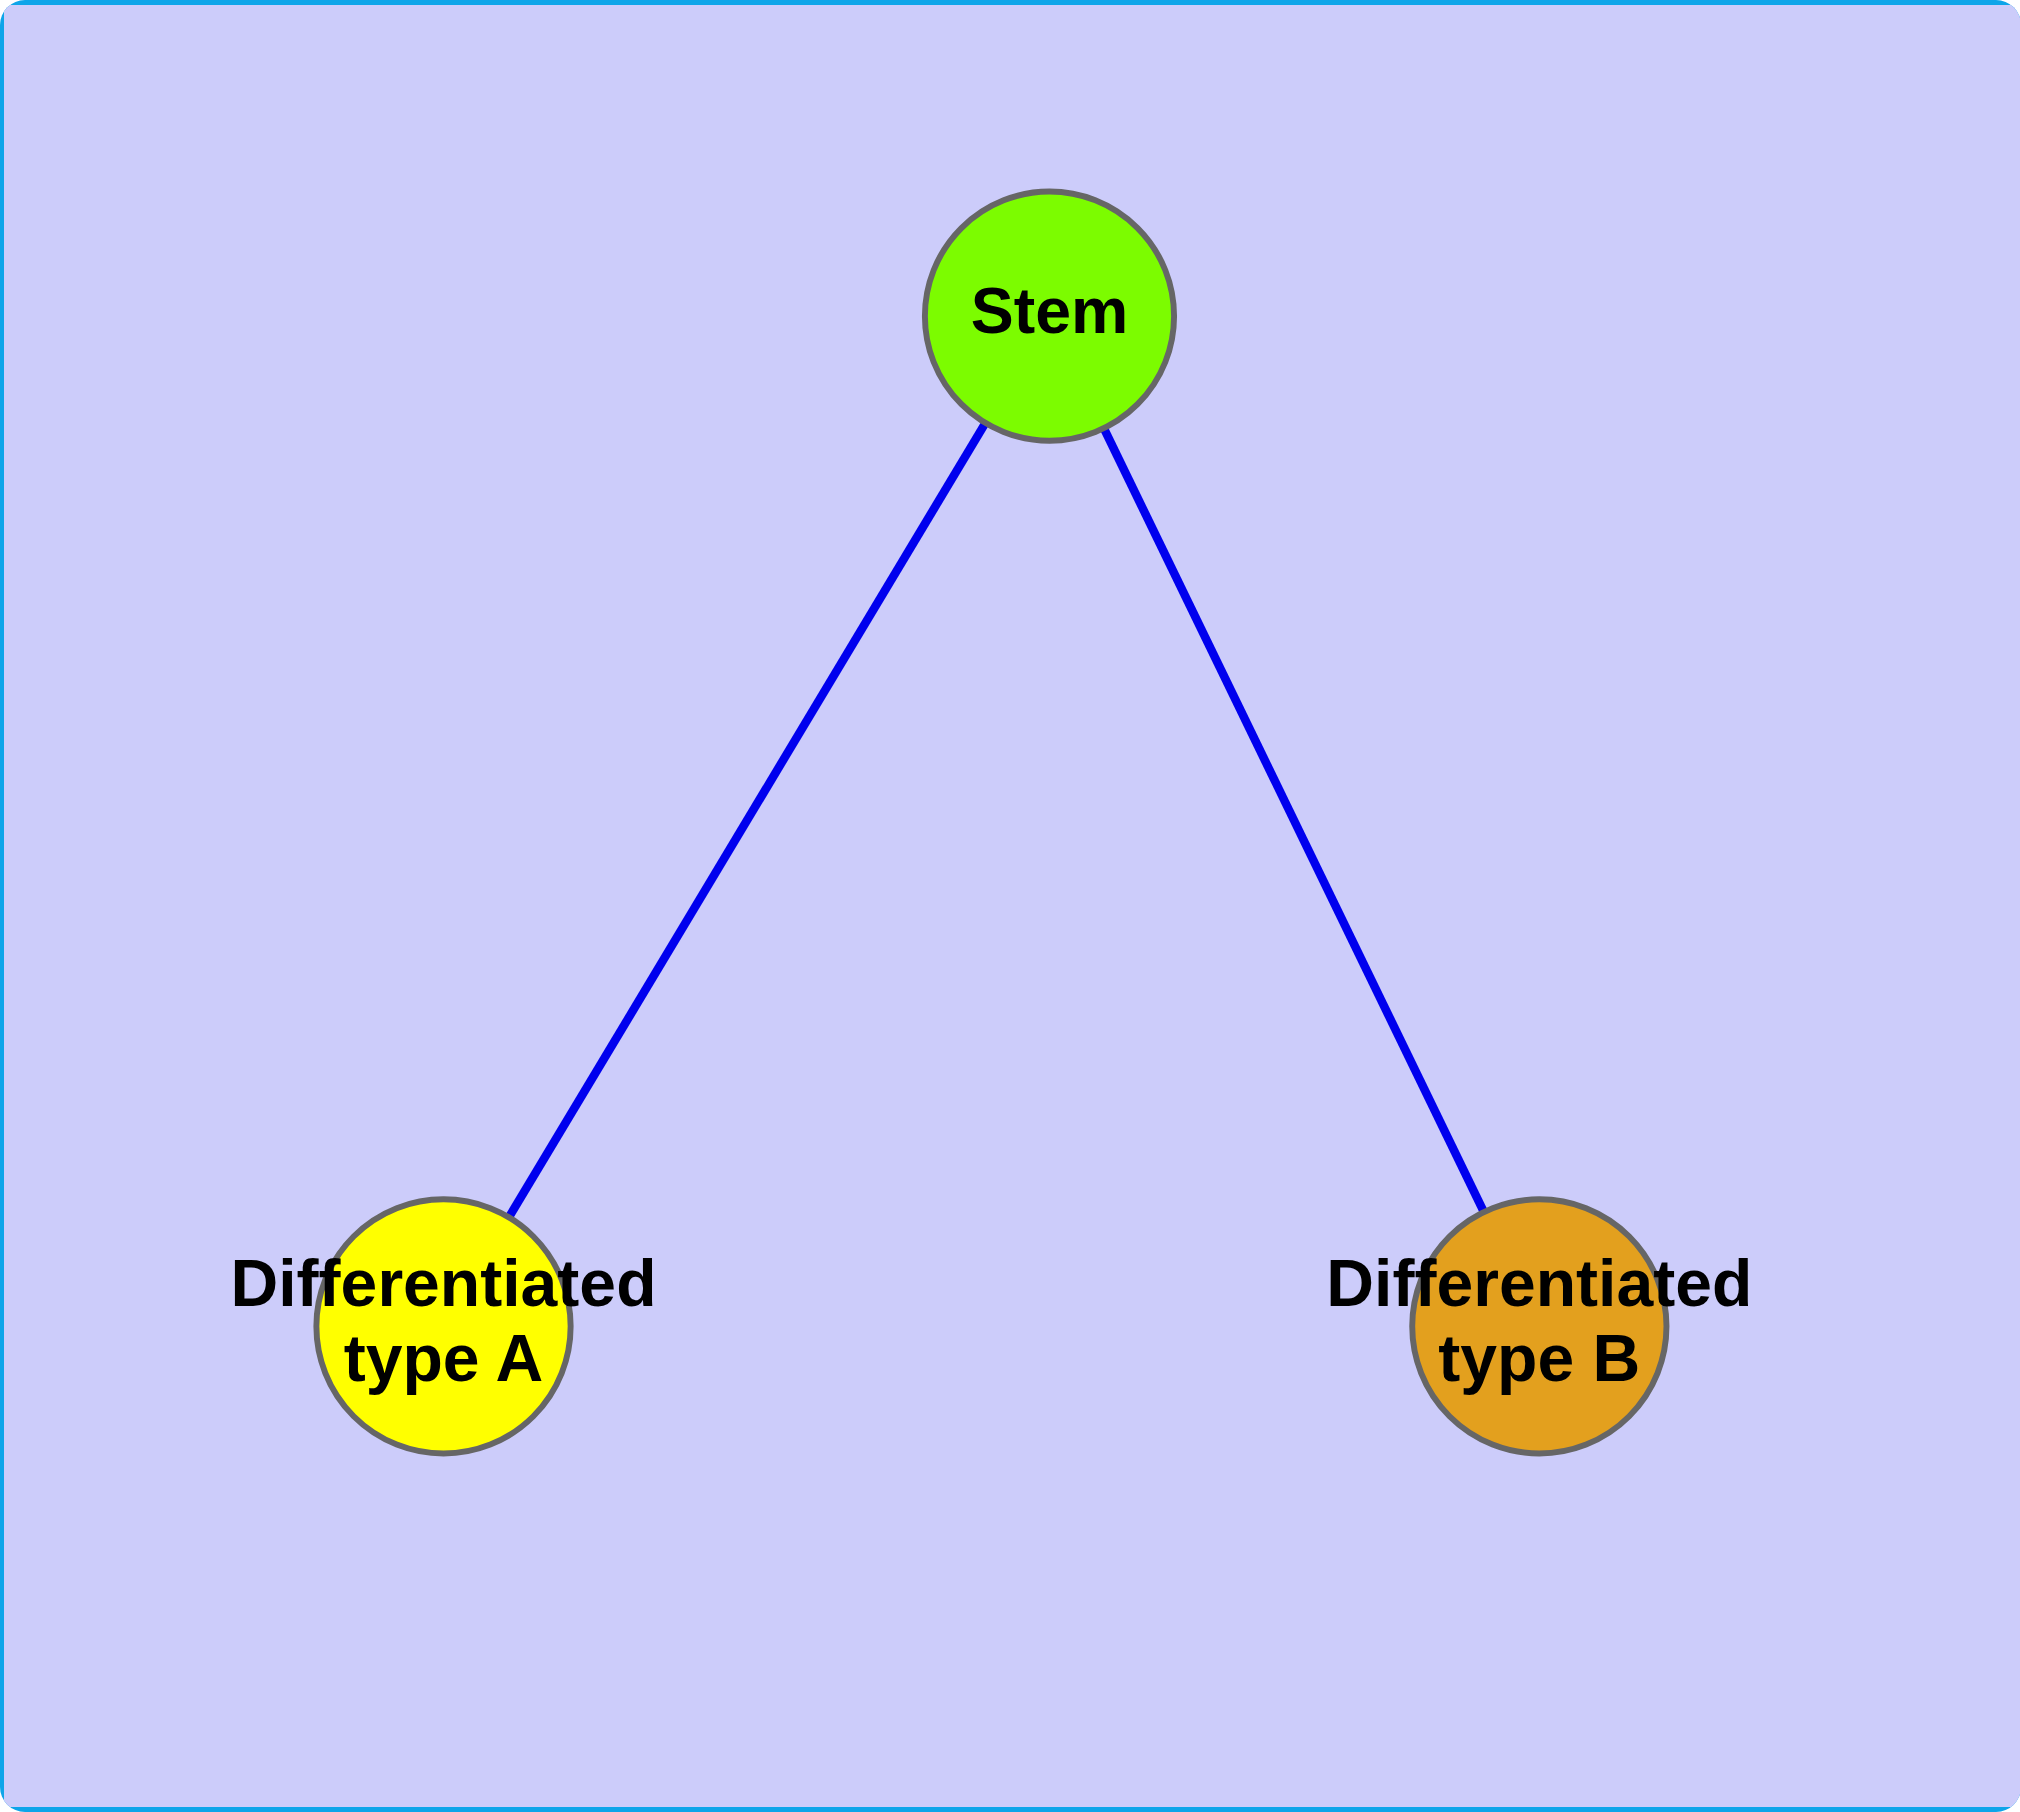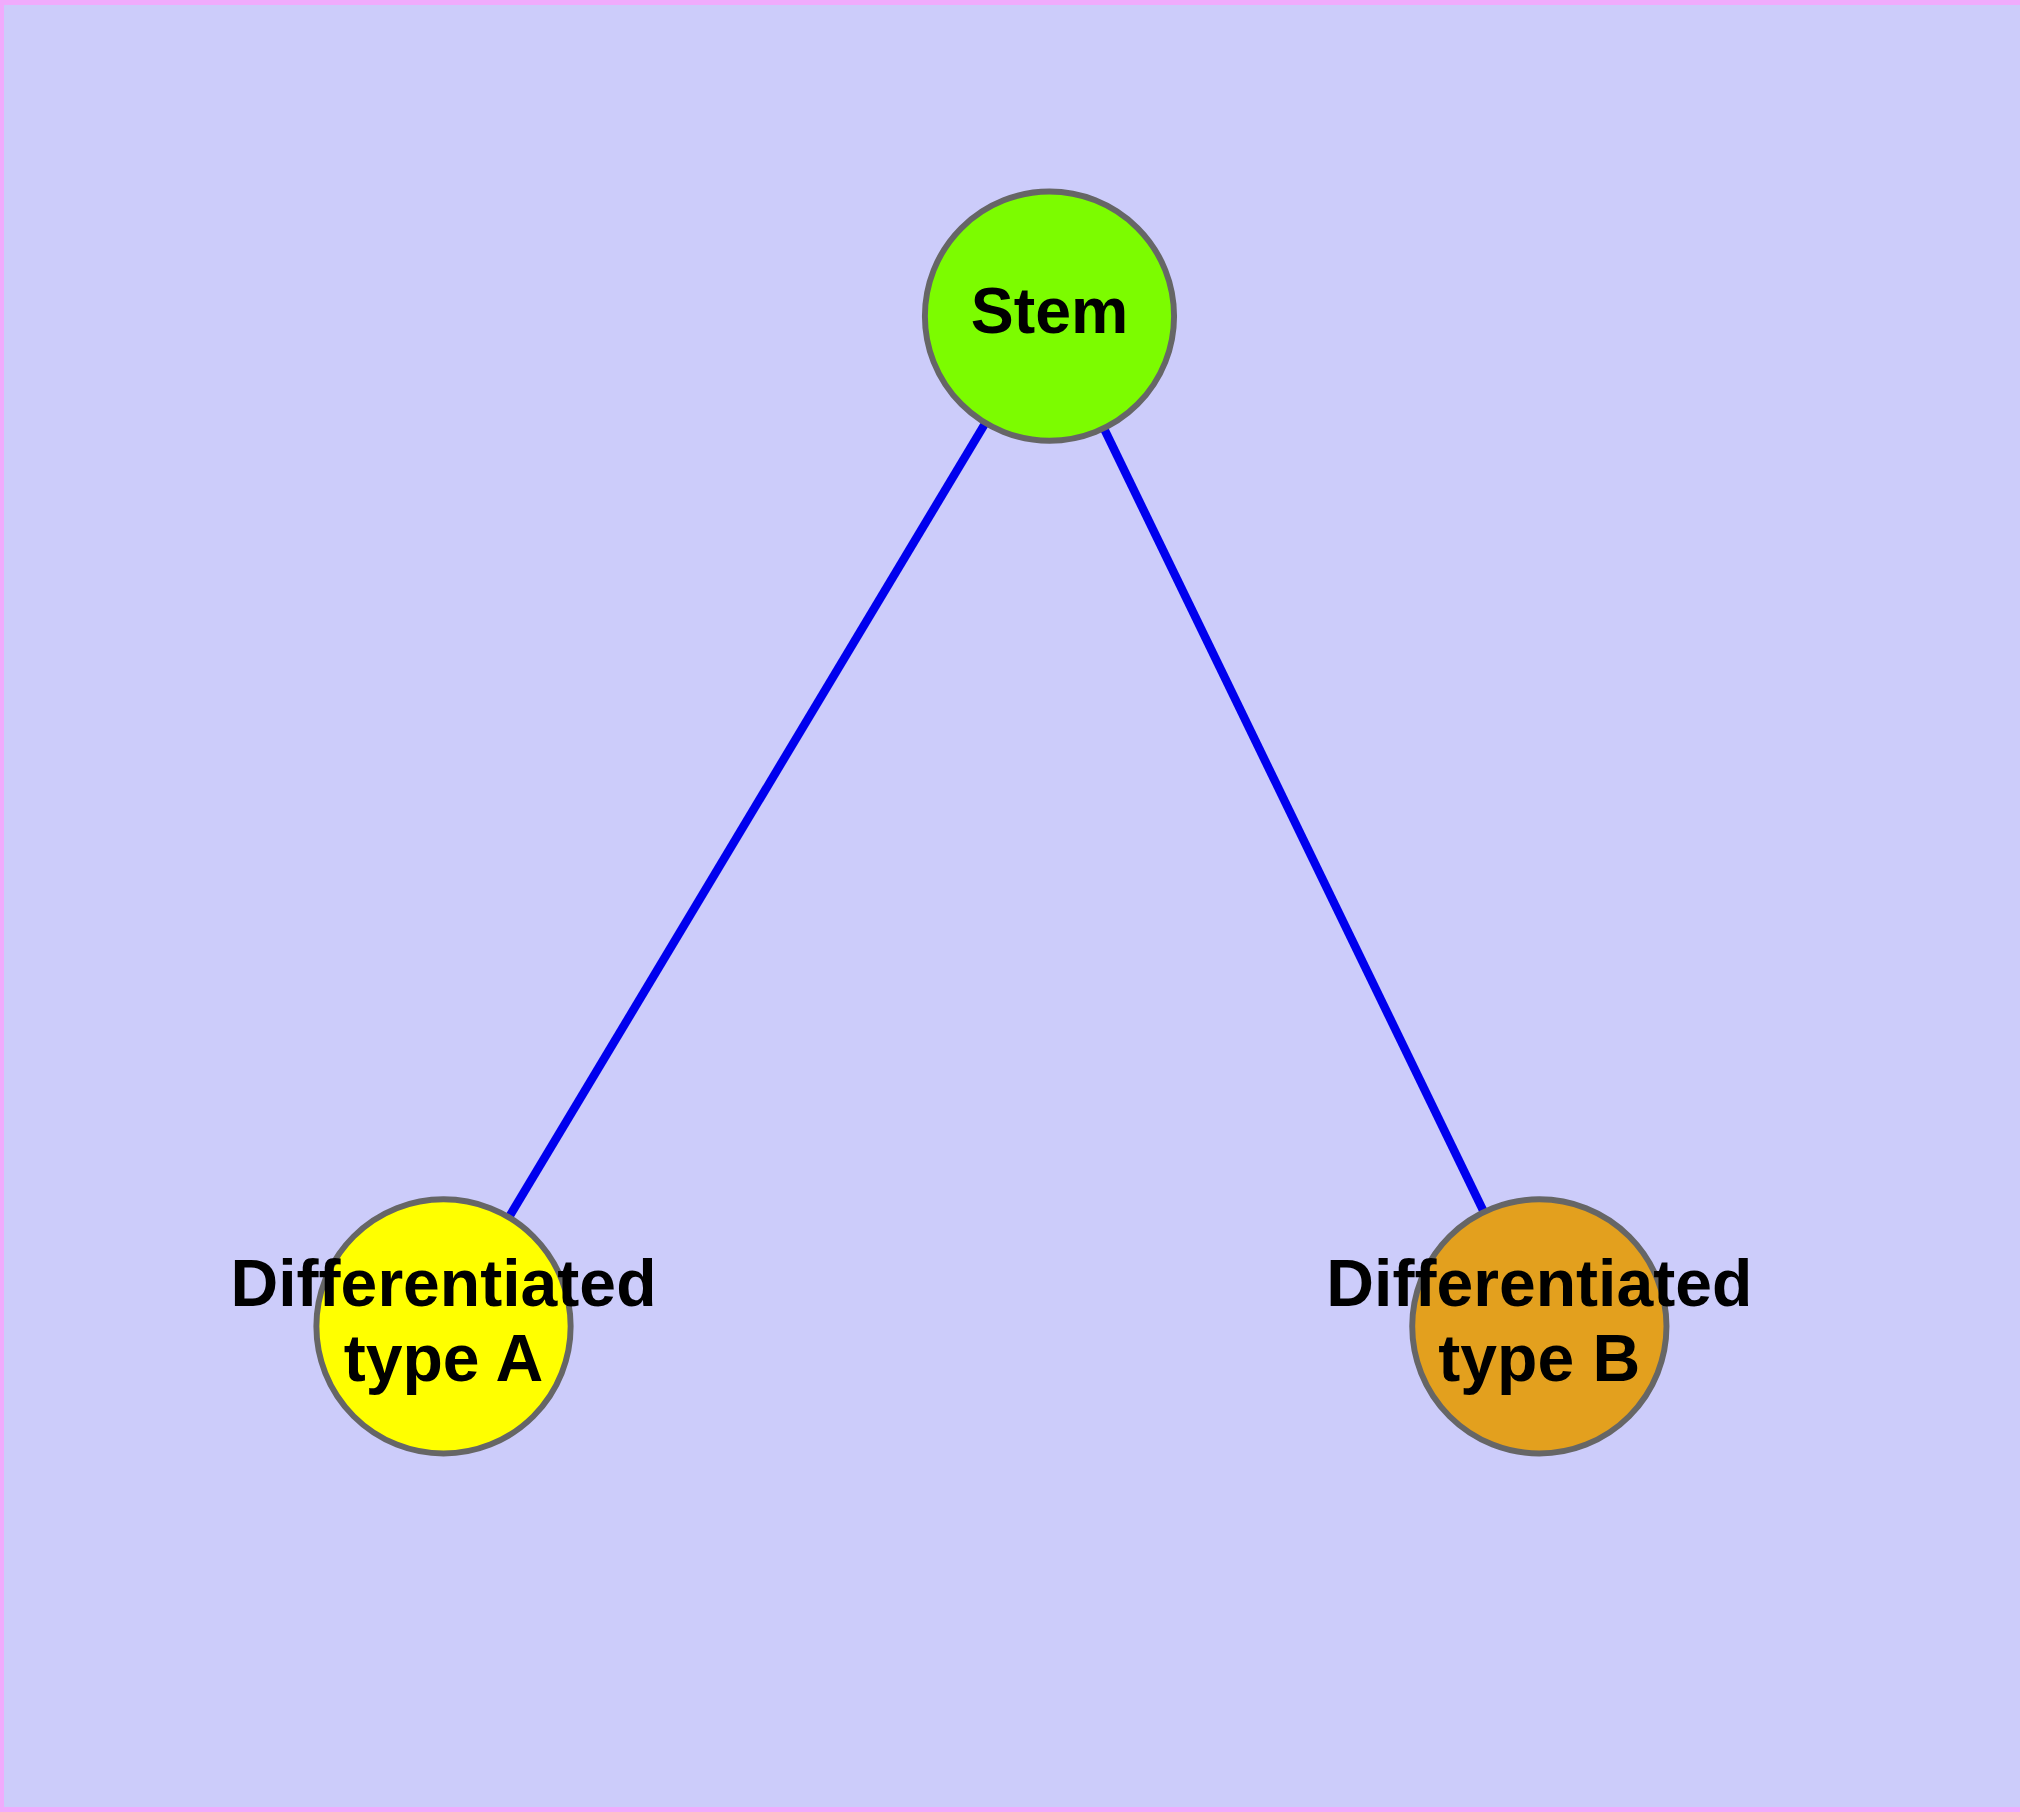--- a/index.html
+++ b/index.html
@@ -5,23 +5,24 @@
 <style>
   html, body {
     margin: 0;
     padding: 0;
     background: #ffffff;
   }
   #canvas {
     position: relative;
     width: 2021px;
     height: 1812px;
-    background: #f0abfc;
+    background: #0ea5e9;
     overflow: hidden;
     font-family: "Liberation Sans", "DejaVu Sans", sans-serif;
+    border-radius: 25px;
   }
   #plot-background {
     position: absolute;
     left: 4.2px;
     top: 5.1px;
     width: 2016px;
     height: 1802px;
     background: #ccccfa;
   }
   #graph-svg {

